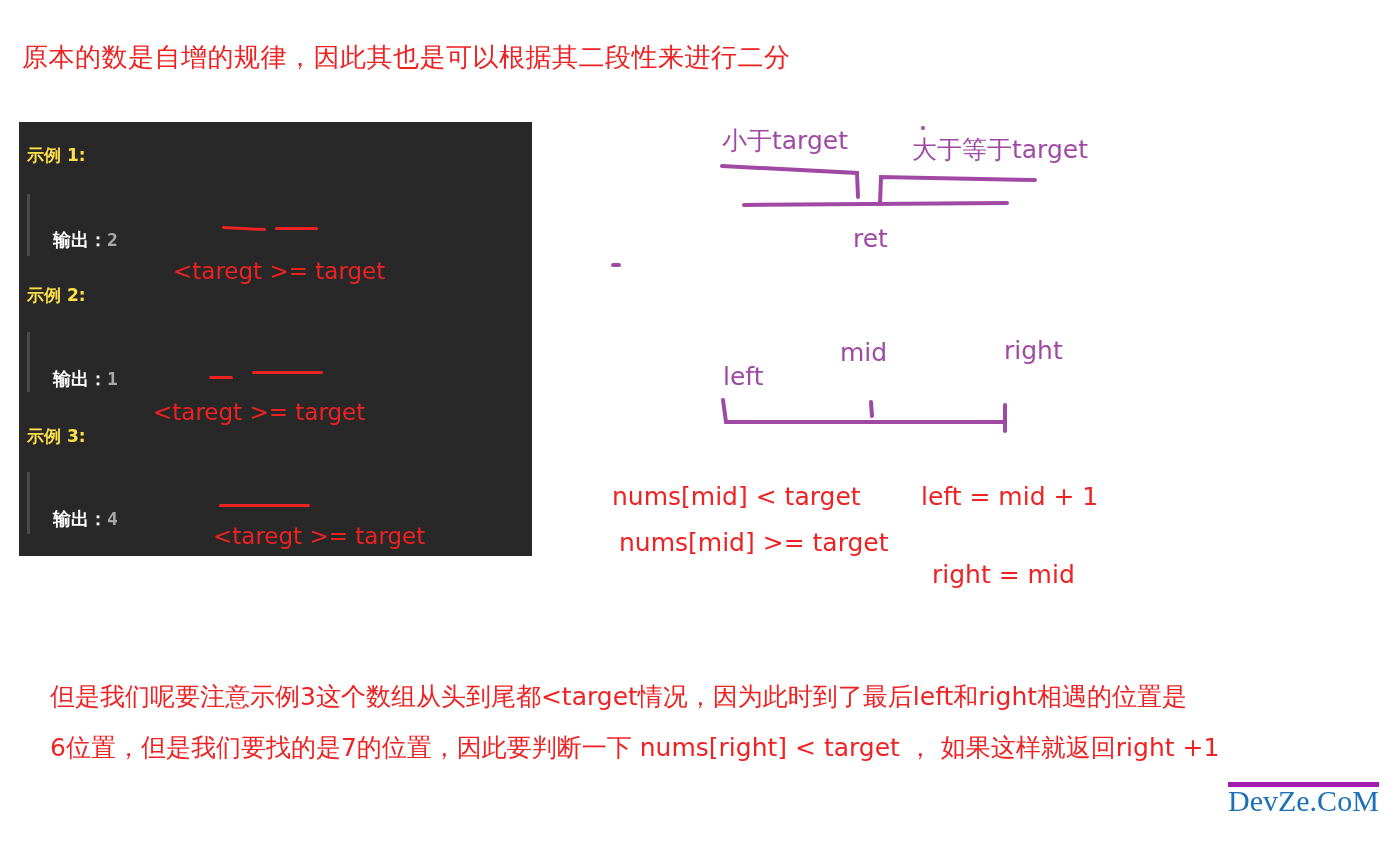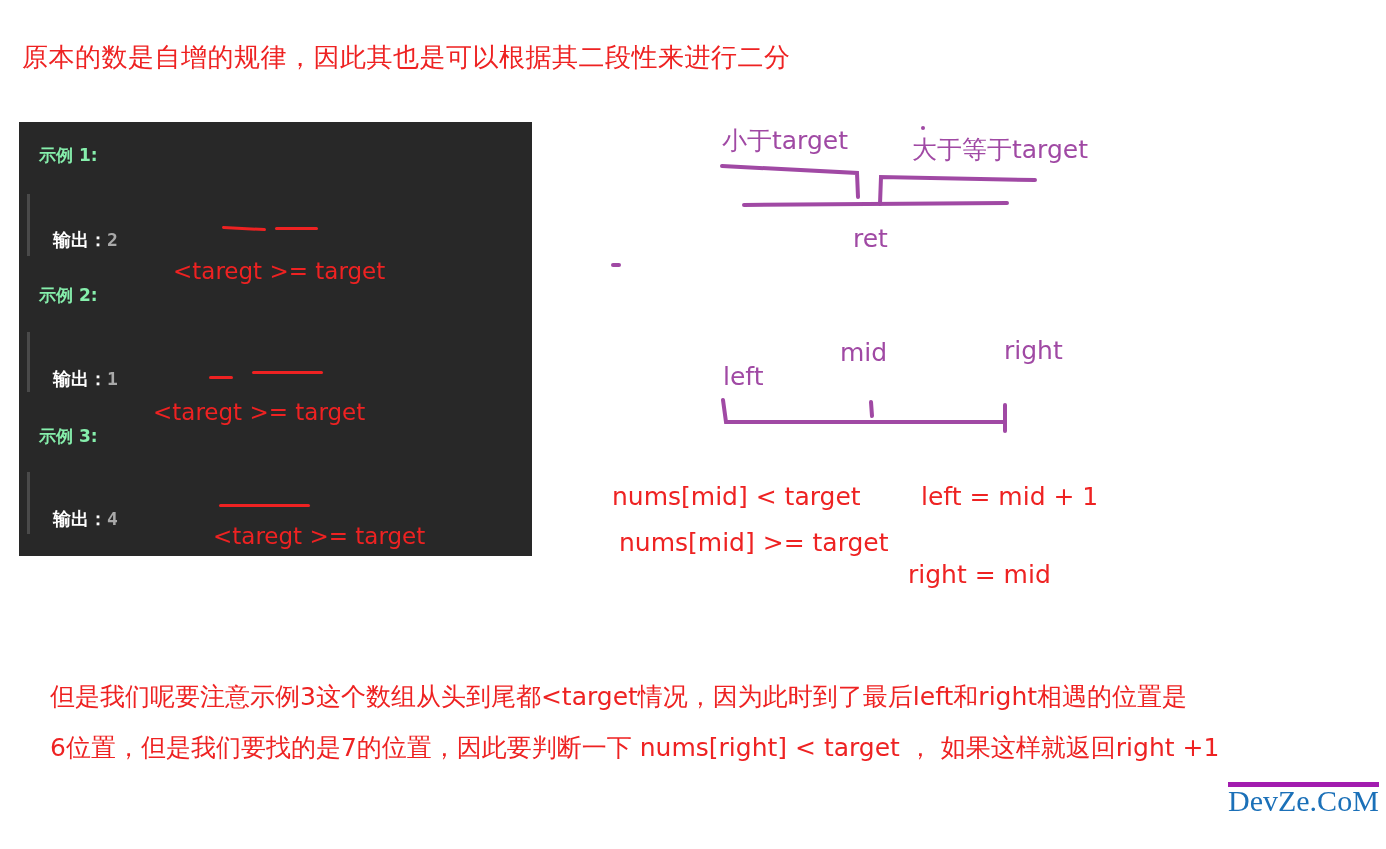--- a/index.html
+++ b/index.html
@@ -9,21 +9,21 @@
       font-family: "DejaVu Sans", "Liberation Sans", sans-serif;
     }
     .abs { position: absolute; white-space: nowrap; }
 
     #headline { left: 22px; top: 40px; font-size: 26px; color: #ee2222; letter-spacing: 0.5px; }
 
     #code-panel {
       position: absolute; left: 19px; top: 122px; width: 513px; height: 434px;
       background: #282828;
     }
-    .ex-title { position: absolute; left: 20px; font-size: 17px; font-weight: bold; color: #86efac; }
+    .ex-title { position: absolute; left: 8px; font-size: 17px; font-weight: bold; color: #fde047; }
     .ex-bar { position: absolute; left: 8px; width: 3px; background: #4a4a4a; }
     .ex-line { position: absolute; left: 34px; font-size: 18px; }
     .ex-line .lbl { color: #ffffff; font-weight: bold; }
     .ex-line .val { color: #a9a9a9; font-family: "DejaVu Sans Mono", "Liberation Mono", monospace; font-weight: bold; }
     .underline { position: absolute; height: 3px; background: #ee2222; border-radius: 2px; }
     .note { position: absolute; font-size: 23px; color: #ee2222; }
 
     .diag-label { font-size: 25px; color: #a049a4; }
     .cond { font-size: 25px; color: #ee2222; }
     .para { font-size: 25px; color: #ee2222; }
@@ -87,20 +87,20 @@
   <g stroke="#a049a4" stroke-width="4" fill="none" stroke-linecap="round">
     <polyline points="8,5 11,27 290,27"></polyline>
     <line x1="156" y1="7" x2="157" y2="21"></line>
     <line x1="290" y1="10" x2="290" y2="36"></line>
   </g>
 </svg>
 
 <div class="abs cond" style="left:612px;top:482px;">nums[mid]  &lt; target</div>
 <div class="abs cond" style="left:921px;top:482px;">left = mid + 1</div>
 <div class="abs cond" style="left:619px;top:528px;">nums[mid] &gt;= target</div>
-<div class="abs cond" style="left:908px;top:560px;">right = mid</div>
+<div class="abs cond" style="left:932px;top:560px;">right = mid</div>
 
 <div class="abs para" style="left:50px;top:680px;">但是我们呢要注意示例3这个数组从头到尾都&lt;target情况，因为此时到了最后left和right相遇的位置是</div>
 <div class="abs para" style="left:50px;top:731px;">6位置，但是我们要找的是7的位置，因此要判断一下 nums[right] &lt; target ， 如果这样就返回right +1</div>
 
 <div id="watermark">
   <div id="wm-en">DevZe.CoM</div>
 </div>
 
 </body></html>

